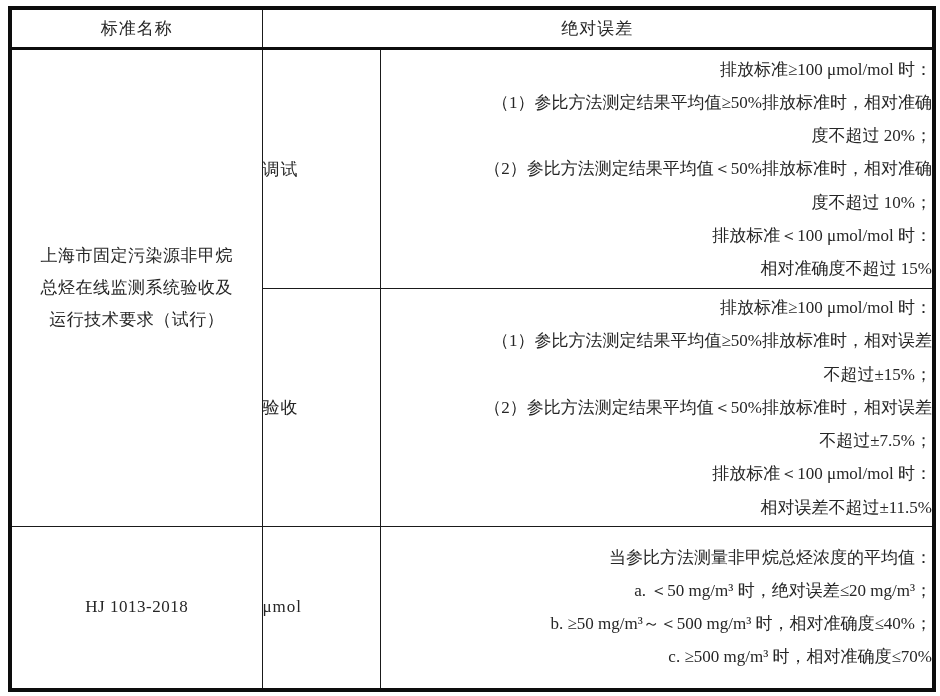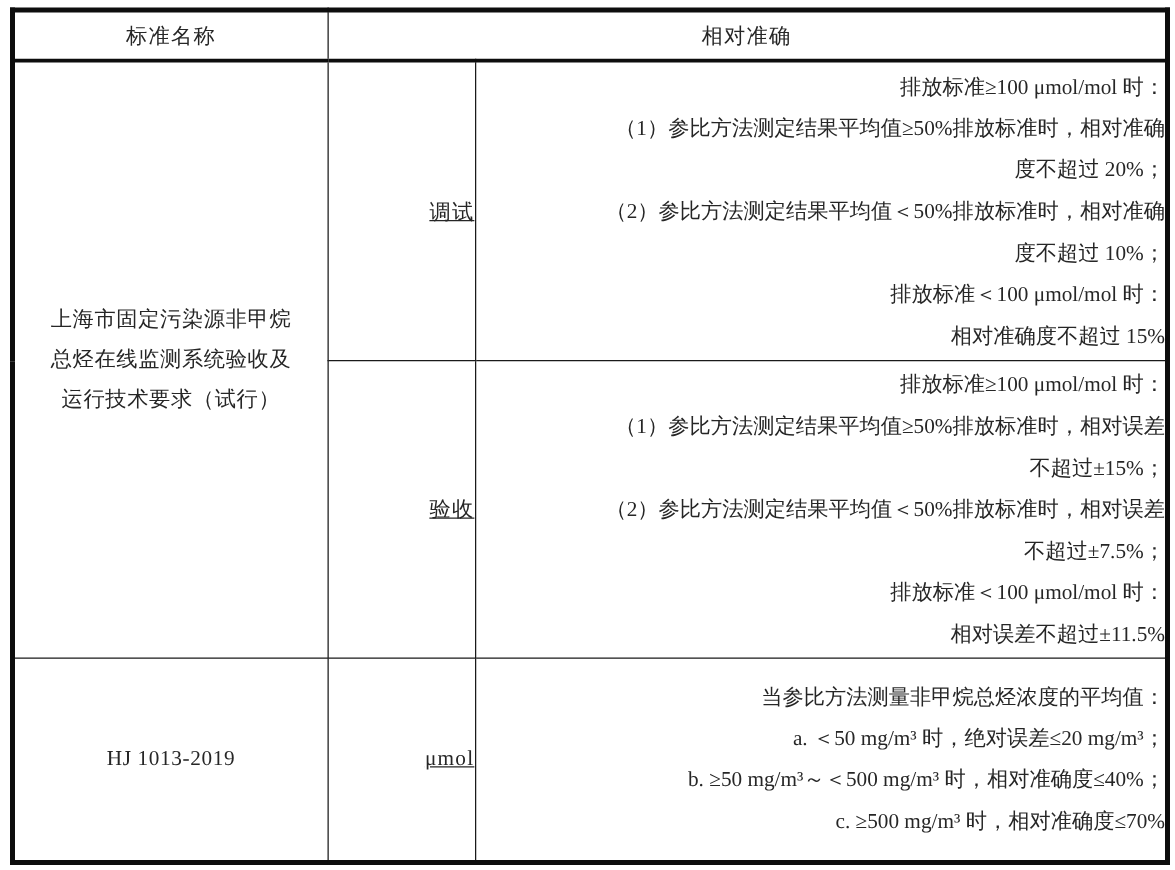--- a/index.html
+++ b/index.html
@@ -46,23 +46,22 @@
     border-bottom: 3px solid #0d0d0d;
     letter-spacing: 1px;
   }
   td.standard-cell {
     text-align: center;
     white-space: pre-line;
     line-height: 32px;
     letter-spacing: 0.5px;
   }
   td.stage-cell {
-    text-align: right;
+    text-align: left;
     letter-spacing: 1px;
-    text-decoration: underline;
   }
   td.req-cell {
     text-align: right;
     white-space: pre-line;
     line-height: 33.2px;
     padding-left: 13px;
     padding-right: 8px;
   }
   tr.row-tiaoshi { height: 240px; }
   tr.row-yanshou { height: 238px; }
@@ -74,21 +73,21 @@
 <div class="page">
   <table class="standards">
     <colgroup>
       <col style="width:252px">
       <col style="width:118px">
       <col style="width:554px">
     </colgroup>
     <tbody>
         <tr class="header-row">
       <th>标准名称</th>
-      <th colspan="2">相对准确</th>
+      <th colspan="2">绝对误差</th>
     </tr>
     <tr class="row-tiaoshi">
       <td rowspan="2" class="standard-cell">上海市固定污染源非甲烷
 总烃在线监测系统验收及
 运行技术要求（试行）</td>
       <td class="stage-cell">调试</td>
       <td class="req-cell">排放标准≥100 μmol/mol 时：
 （1）参比方法测定结果平均值≥50%排放标准时，相对准确
 度不超过 20%；
 （2）参比方法测定结果平均值＜50%排放标准时，相对准确
@@ -100,21 +99,21 @@
       <td class="stage-cell">验收</td>
       <td class="req-cell">排放标准≥100 μmol/mol 时：
 （1）参比方法测定结果平均值≥50%排放标准时，相对误差
 不超过±15%；
 （2）参比方法测定结果平均值＜50%排放标准时，相对误差
 不超过±7.5%；
 排放标准＜100 μmol/mol 时：
 相对误差不超过±11.5%</td>
     </tr>
     <tr class="row-xianchang">
-      <td class="standard-cell">HJ 1013-2019</td>
+      <td class="standard-cell">HJ 1013-2018</td>
       <td class="stage-cell">μmol</td>
       <td class="req-cell">当参比方法测量非甲烷总烃浓度的平均值：
 a. ＜50 mg/m³ 时，绝对误差≤20 mg/m³；
 b. ≥50 mg/m³～＜500 mg/m³ 时，相对准确度≤40%；
 c. ≥500 mg/m³ 时，相对准确度≤70%</td>
     </tr>
   </tbody>
     </table>
 </div>
 

